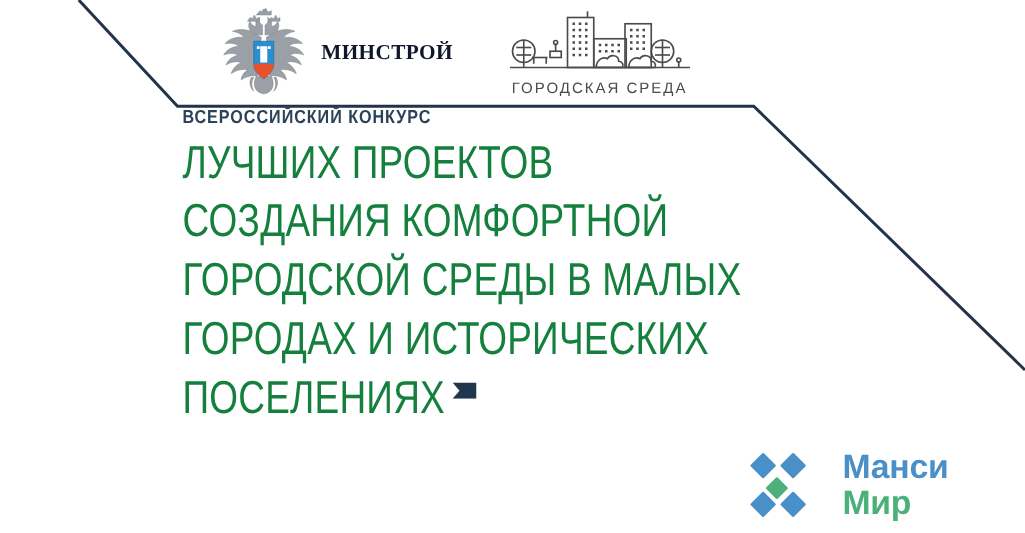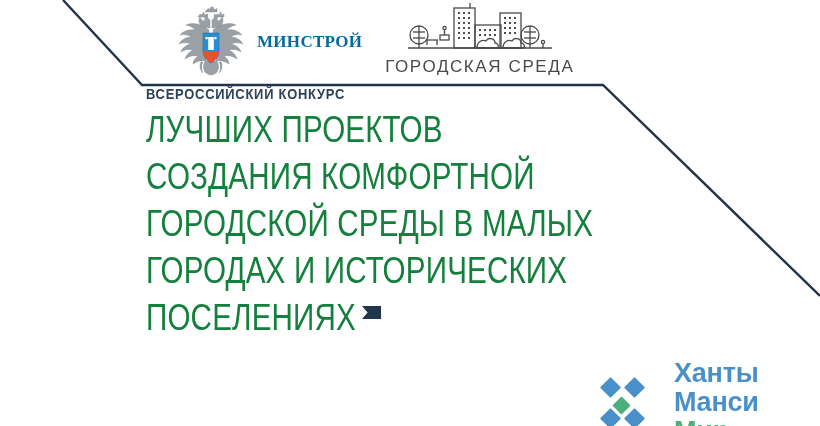--- a/index.html
+++ b/index.html
@@ -61,21 +61,21 @@
     width: 155px;
     height: 72px;
     display: flex;
     flex-direction: column;
     align-items: center;
     justify-content: flex-end;
   }
   .gorsreda-svg { display:block; }
   .gorsreda-label {
     font-family: "Liberation Sans", "DejaVu Sans", sans-serif;
-    font-size: 17px;
+    font-size: 12px;
     letter-spacing: 1.6px;
     color: #4a4a4a;
     margin-top: 3px;
     white-space: nowrap;
   }
 
   
   .headline {
     position: absolute;
     left: 146px;
@@ -179,21 +179,21 @@
 
           <g>
             <path d="M28 27 h16 v18 c0 6 -5 10 -8 12 c-3 -2 -8 -6 -8 -12 z" fill="#2a8fd0" stroke="#1d6fa5" stroke-width="0.6"></path>
             <path d="M28 45 h16 c0 6 -5 10 -8 12 c-3 -2 -8 -6 -8 -12 z" fill="#e8512a"></path>
             <rect x="33.2" y="31" width="5.6" height="13" fill="#ffffff"></rect>
             <rect x="30.5" y="31" width="2.2" height="2.2" fill="#ffffff"></rect>
             <rect x="39.3" y="31" width="2.2" height="2.2" fill="#ffffff"></rect>
           </g>
         </svg>
       </span>
-      <div class="minstroy-text" style="color: #0369a1; text-align: right;"><span>МИНСТРОЙ</span><br></div>
+      <div class="minstroy-text" style="color: #0f172a; text-align: right;"><span>МИНСТРОЙ</span><br></div>
     </div>
 
     <div class="gorsreda-block">
       <span>
         <svg class="gorsreda-svg" viewBox="0 0 152 52" width="152" height="52">
           <g fill="none" stroke="#4a4a4a" stroke-width="1.3">
 
             <rect x="50" y="6" width="21" height="40"></rect>
             <line x1="66" y1="6" x2="66" y2="1"></line>
 
@@ -299,18 +299,17 @@
             <rect x="-28" y="7" width="17" height="17" rx="2" transform="rotate(45 -19.5 15.5)"></rect>
             <rect x="-4" y="7" width="17" height="17" rx="2" transform="rotate(45 4.5 15.5)"></rect>
           </g>
           <g fill="#4cb07a" stroke="#ffffff" stroke-width="2.2">
             <rect x="-16" y="-5" width="15" height="15" rx="2" transform="rotate(45 -8.5 2.5)"></rect>
           </g>
         </g>
       </svg>
     </span>
     <div class="brand-text">
-      <div class="brand-l1" style="color: rgb(74, 144, 200);">Ханты</div>
       <div><span class="brand-l2a" style="color: rgb(74, 144, 200);">Манси</span> <span class="brand-l2b" style="color: rgb(76, 176, 122);">Мир</span></div>
     </div>
   </div>
 
 </div>
 
 </body></html>

